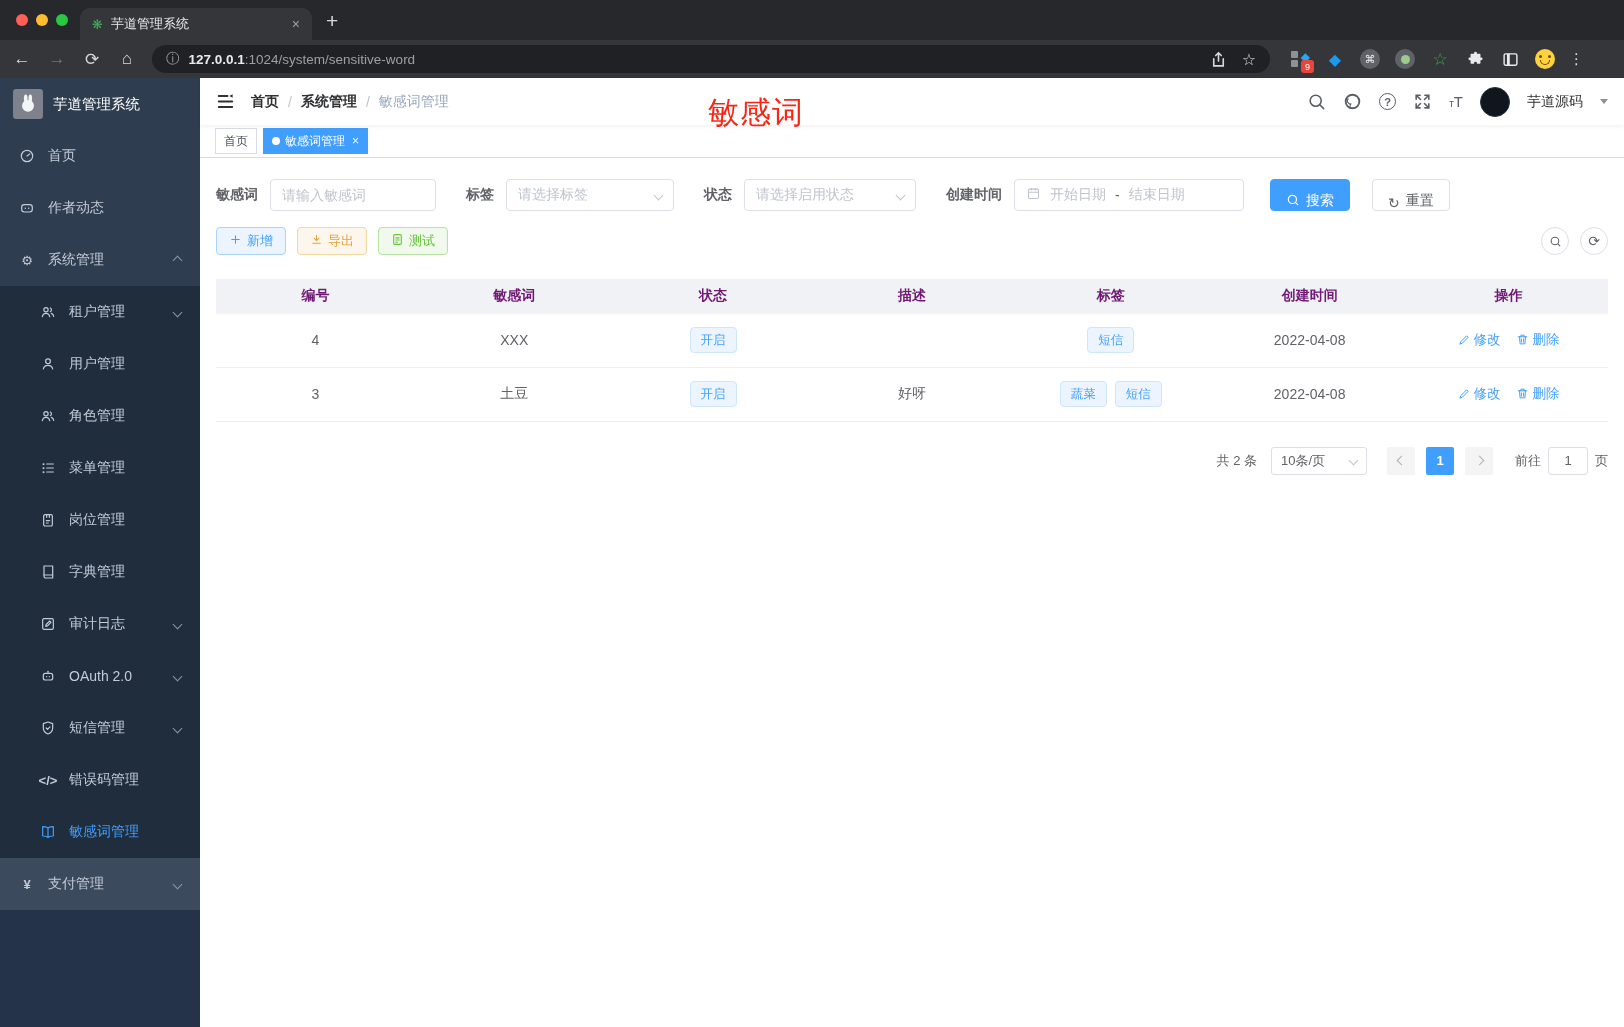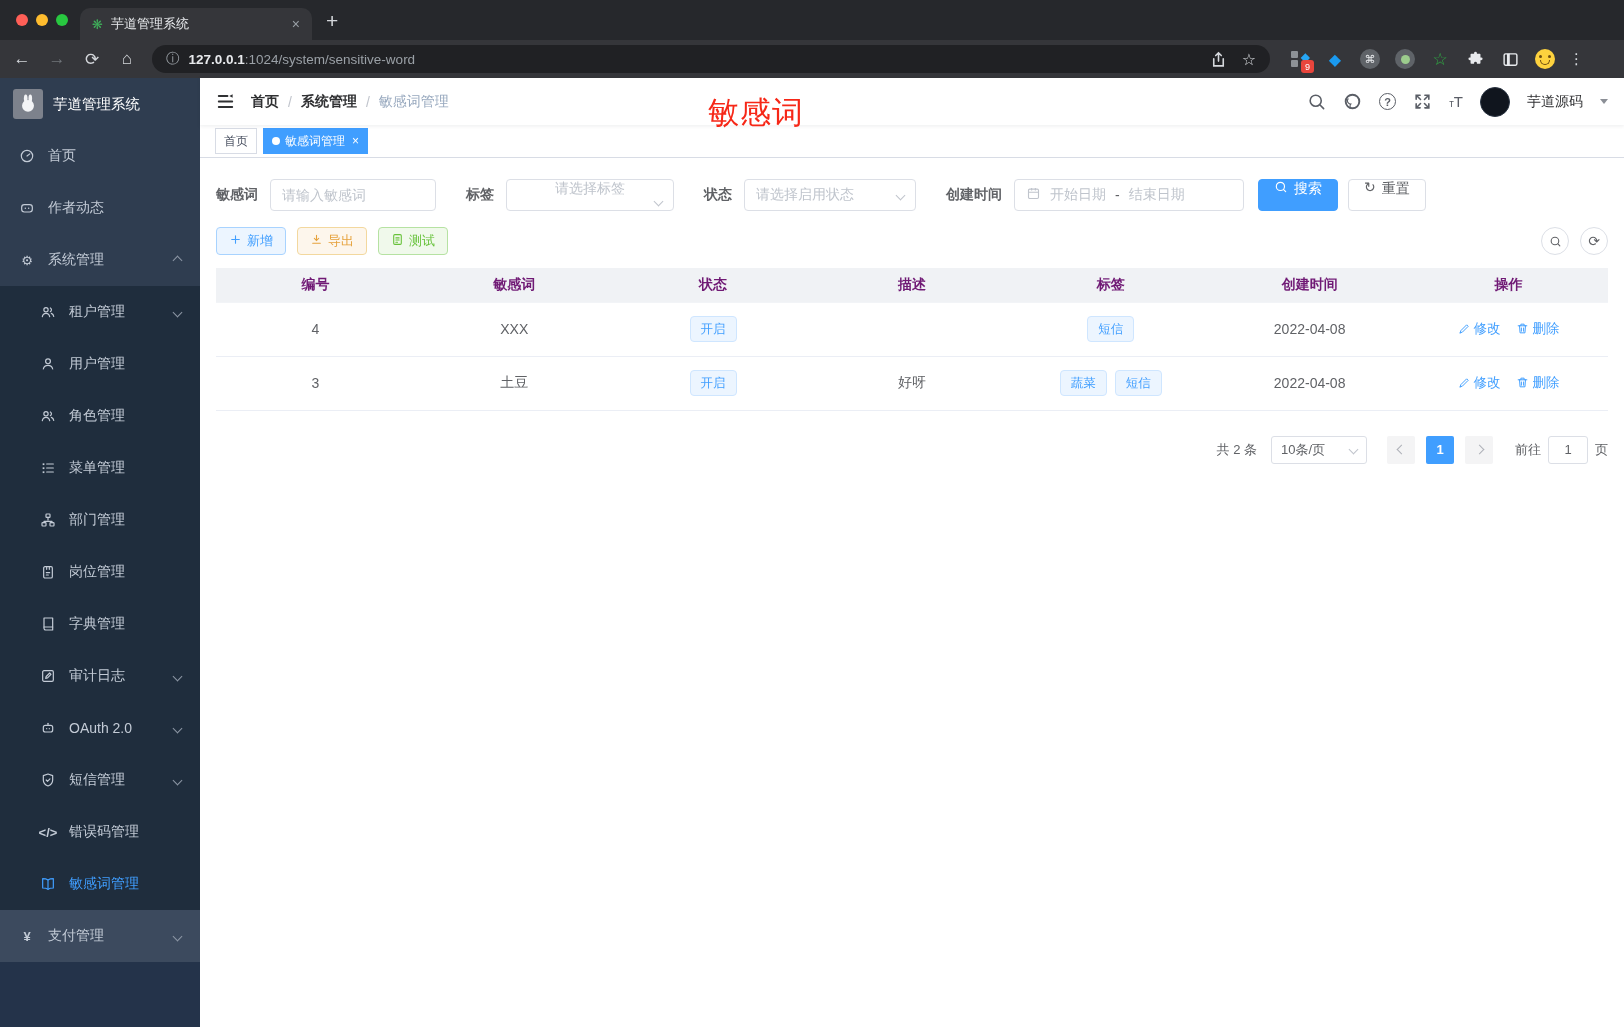--- a/index.html
+++ b/index.html
@@ -93,33 +93,33 @@
   
   .filters { display:flex; align-items:center; margin:2px 0 16px; white-space:nowrap; }
   .fgroup { display:flex; align-items:center; margin-right:30px; }
   .flabel { font-weight:700; color:#606266; margin-right:12px; font-size:14px; }
   .fbox { height:32px; border:1px solid #dcdfe6; border-radius:4px; background:#fff; display:flex;
     align-items:center; padding:0 11px; color:#bfc4cc; font-size:14px; }
   .fbox input { border:none; outline:none; width:100%; font-size:14px; font-family:inherit; }
   .fbox input::placeholder { color:#bfc4cc; }
   .fbox .chev { border-color:#c0c4cc; margin-left:auto; }
   .w-input { width:166px; }
-  .w-select { width:168px;flex-direction:column; }
+  .w-select { width:168px; }
   .w-status { width:172px; }
   .w-date { width:230px; gap:9px; }
   .fbox .cal svg { width:15px; height:15px; stroke:#c0c4cc; fill:none; stroke-width:1.8; }
-  .btn { height:32px; border-radius:4px; display:inline-flex; align-items:flex-start; gap:6px; padding:0 15px;
-    font-size:14px; cursor:pointer; border:1px solid #dcdfe6; background:#fff; color:#606266; }
+  .btn { height:32px; border-radius:4px; display:inline-flex; align-items:flex-end; gap:6px; padding:0 15px;
+    font-size:14px; cursor:pointer; border:1px solid #dcdfe6; background:#fff; color:#606266;margin-left:12px; }
   .btn.primary { background:#409eff; border-color:#409eff; color:#fff; }
   .btn .bic svg { width:14px; height:14px; stroke:currentColor; fill:none; stroke-width:2; stroke-linecap:round; }
   .btn .uic { font-size:14px; line-height:1; }
   .gap8 { width:10px; }
 
   
-  .actionrow { display:flex; align-items:center; gap:11px; margin-bottom:13px; }
+  .actionrow { display:flex; align-items:center; gap:11px; margin-bottom:24px; }
   .sbtn { height:28px; border-radius:4px; display:inline-flex; align-items:center; gap:5px; padding:0 12px;
     font-size:13px; cursor:pointer; border:1px solid; }
   .sbtn .bic svg { width:13px; height:13px; stroke:currentColor; fill:none; stroke-width:2; stroke-linecap:round; }
   .sbtn.p { background:#ecf5ff; border-color:#a8d3ff; color:#409eff; }
   .sbtn.w { background:#fdf6ec; border-color:#f3d89e; color:#e6a23c; }
   .sbtn.s { background:#f0f9eb; border-color:#b6e2a2; color:#67c23a; }
   .mini-tools { margin-left:auto; display:flex; gap:11px; }
   .cbtn { width:28px; height:28px; border-radius:50%; border:1px solid #dcdfe6; background:#fff; color:#606266;
     display:flex; align-items:center; justify-content:center; cursor:pointer; }
   .cbtn svg { width:13px; height:13px; stroke:#606266; fill:none; stroke-width:2; stroke-linecap:round; }
@@ -305,31 +305,20 @@
               <rect x="4" y="5" width="2.6" height="2.6" fill="currentColor" stroke="none"></rect>
               <rect x="4" y="11" width="2.6" height="2.6" fill="currentColor" stroke="none"></rect>
               <rect x="4" y="17" width="2.6" height="2.6" fill="currentColor" stroke="none"></rect>
             </svg>
           </span>
         <span>菜单管理</span>
       </div>
       <div class="m-item">
         <span class="ic">
           <svg viewBox="0 0 24 24">
-              <rect x="9" y="3" width="6" height="5" rx="1"></rect>
-              <rect x="3" y="16" width="6" height="5" rx="1"></rect>
-              <rect x="15" y="16" width="6" height="5" rx="1"></rect>
-              <path d="M12 8v4M6 16v-2h12v2"></path>
-            </svg>
-          </span>
-        <span>部门管理</span>
-      </div>
-      <div class="m-item">
-        <span class="ic">
-          <svg viewBox="0 0 24 24">
               <rect x="5.5" y="4" width="13" height="17" rx="2"></rect>
               <path d="M10 4v4M14 4v4M9.5 13h5M9.5 16.5h3"></path>
             </svg>
           </span>
         <span>岗位管理</span>
       </div>
       <div class="m-item">
         <span class="ic">
           <svg viewBox="0 0 24 24">
               <path d="M6 3h13v18H8.5A2.5 2.5 0 016 18.5V3z"></path>

